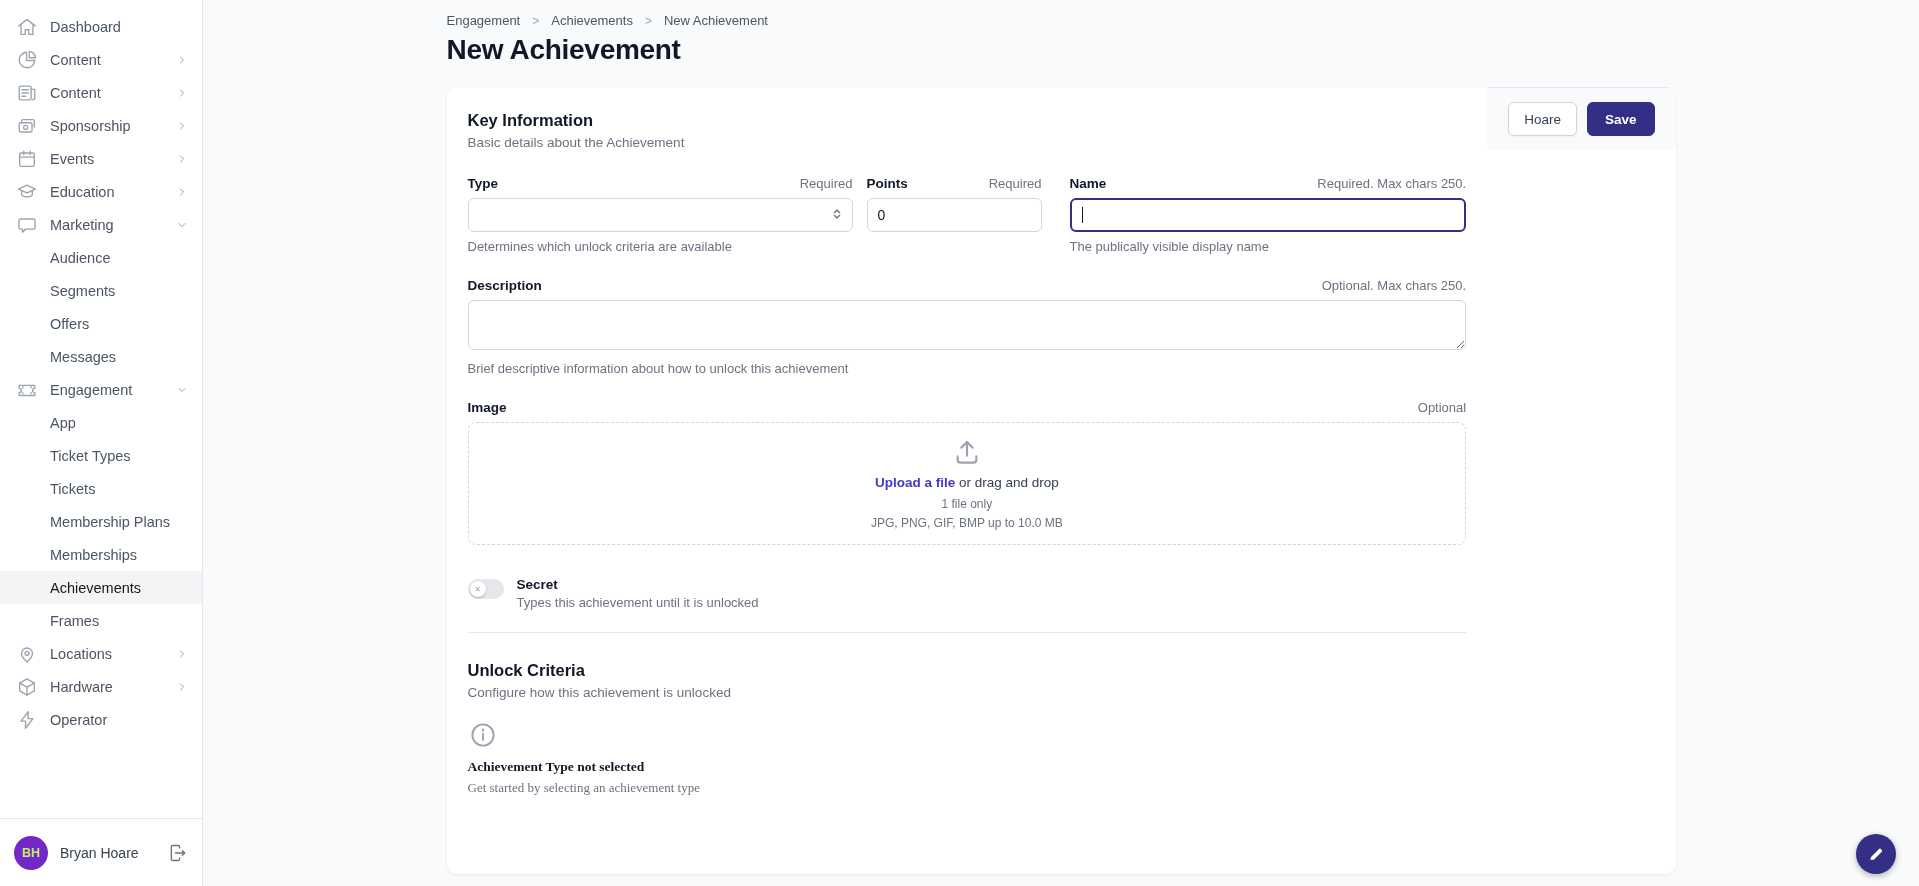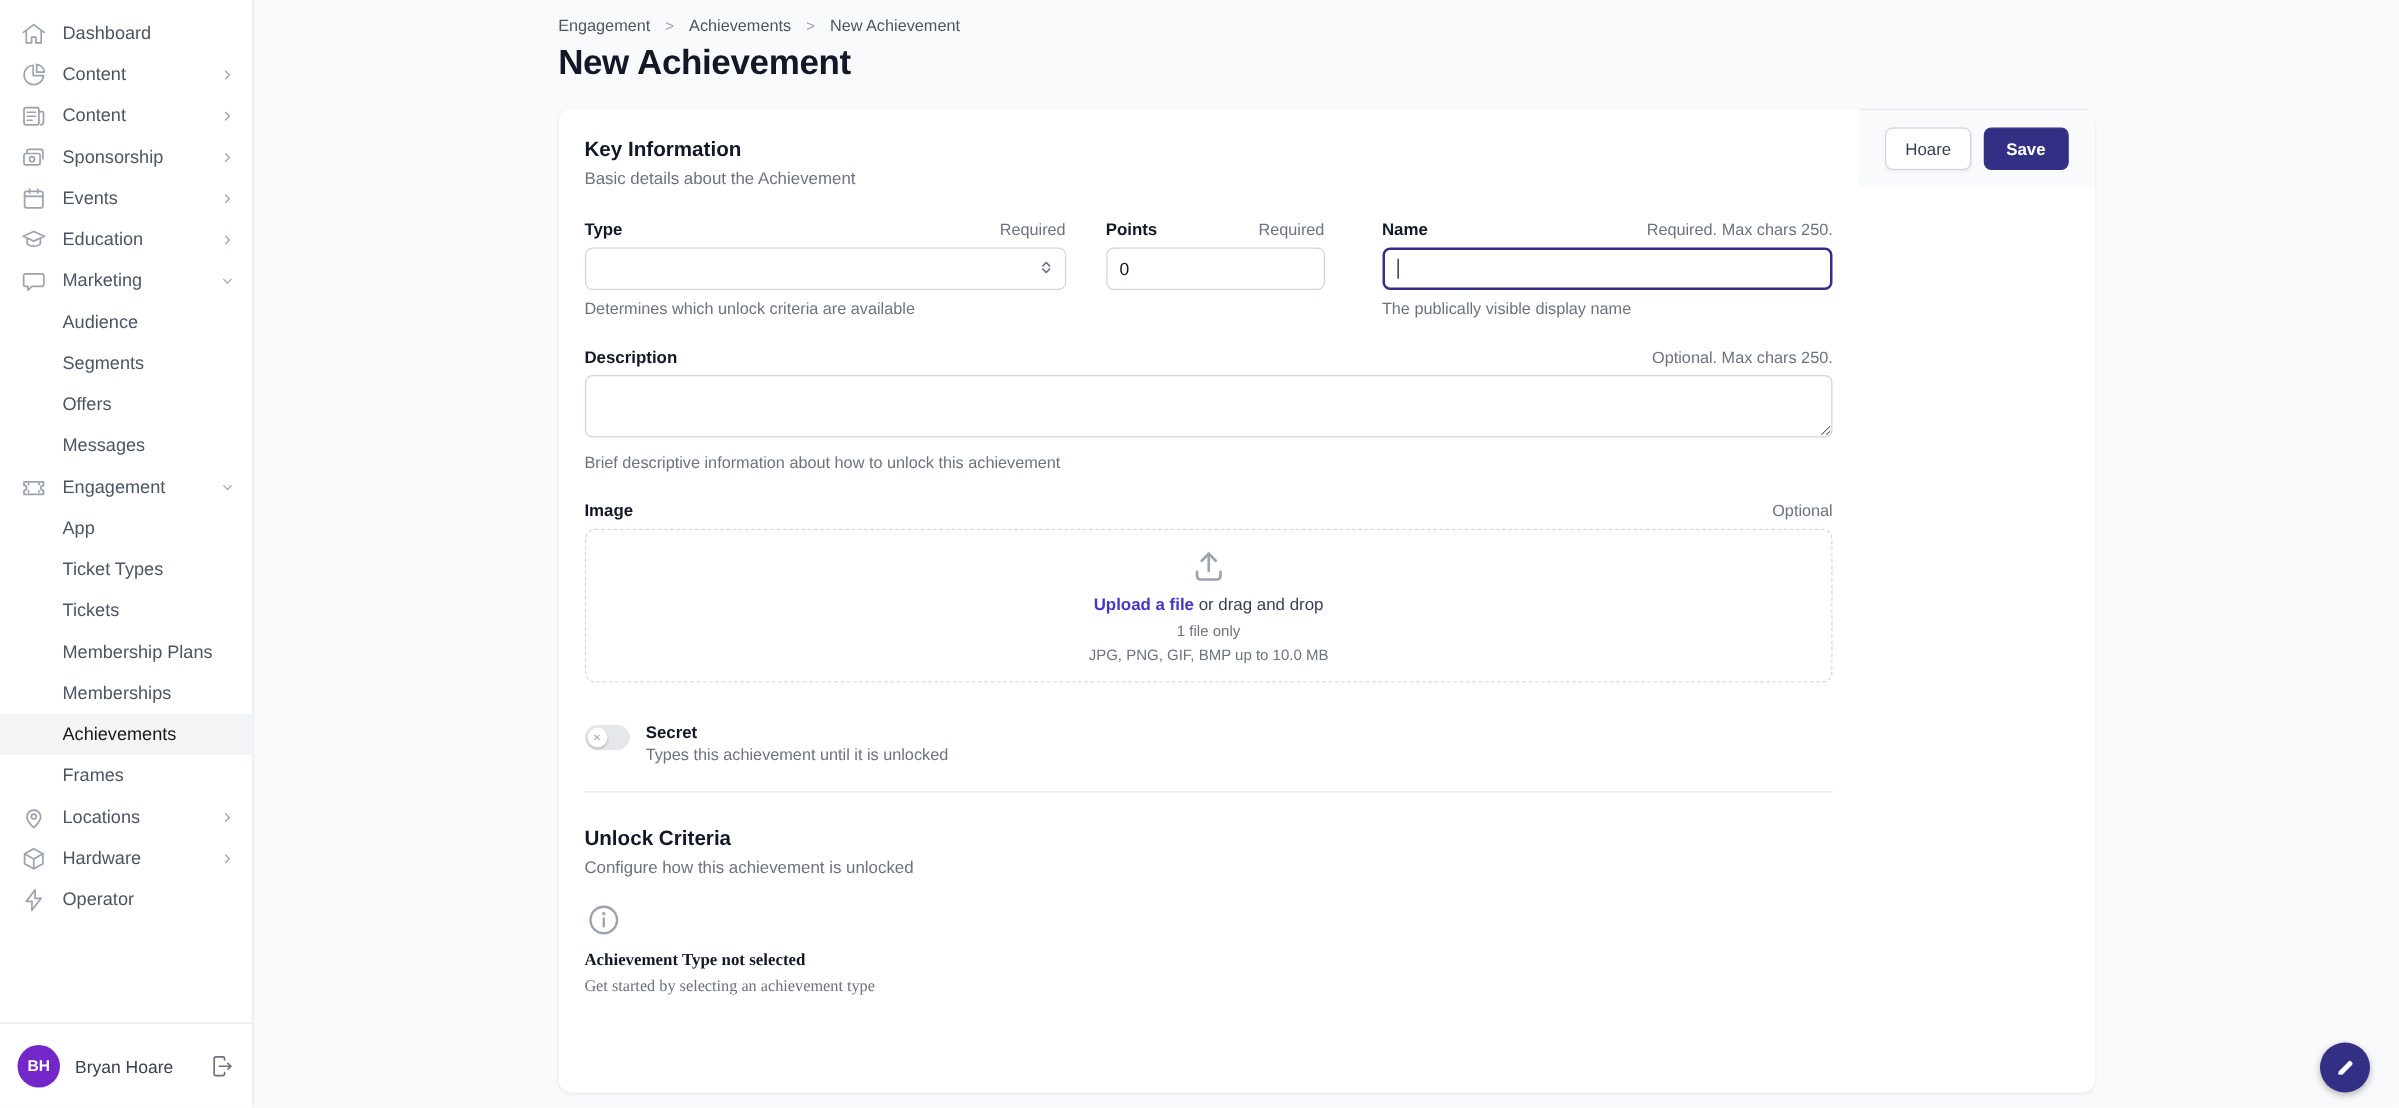--- a/index.html
+++ b/index.html
@@ -24,42 +24,42 @@
   .nav-item { height:33px; display:flex; align-items:center; padding:0 14px 0 16px; cursor:pointer;
               font-size:14.5px; color:#4b5563;justify-content:center; }
   .nav-item .nico { width:22px; height:22px; margin-right:12px; color:#9ca3af; flex:none; }
   .nav-item .nico svg { width:22px; height:22px; display:block; }
   .nav-item.sub { padding-left:50px; }
   .nav-item .nlabel { flex:1; white-space:nowrap; }
   .nav-item .chev { color:#9ca3af; width:12px; height:12px; flex:none; }
   .nav-item .chev svg { width:12px; height:12px; display:block; }
   .nav-item.active { background:#f3f4f6; color:#18181b; font-weight:500; }
   .user-row { border-top:1px solid #e5e7eb; height:68px; display:flex; align-items:center; padding:0 14px 0 14px; }
-  .avatar { width:34px; height:34px; border-radius:50%; background:#7327c9; color:#ffffff; font-size:12.5px; font-weight:700;
+  .avatar { width:34px; height:34px; border-radius:50%; background:#7327c9; color:#bef264; font-size:12.5px; font-weight:700;
             display:flex; align-items:center; justify-content:center; flex:none; }
   .user-name { font-size:14px; color:#374151; margin-left:12px; flex:1; }
   .logout { width:20px; height:20px; color:#6b7280; cursor:pointer; }
   .logout svg { width:20px; height:20px; }
 
   
   .main { flex:1; height:886px; position:relative; }
   .page-head { width:1229px; margin:0 auto; padding-top:13px; }
   .breadcrumb { font-size:13px; color:#4b5563; display:flex; align-items:center; gap:12px; }
   .breadcrumb .bc-link { cursor:pointer; }
   .breadcrumb .bc-sep { color:#9ca3af; font-size:12px; }
   .page-title { font-size:28px; font-weight:700; color:#111827; margin-top:6px; letter-spacing:-.3px; }
 
   .card { width:1229px; height:787px; margin:21px auto 0 auto; background:#fff; border-radius:10px;
           box-shadow:0 1px 3px rgba(0,0,0,.07); display:flex; flex-direction:row; overflow:hidden; }
   .card-body { flex:1; padding:24px 21px 0 21px; }
 
   .sec-title { font-size:16.5px; font-weight:600; color:#111827; }
   .sec-sub { font-size:13.5px; color:#6b7280; margin-top:5px; }
 
-  .fields-row { display:flex; gap:32px; margin-top:26px; }
+  .fields-row { display:flex; gap:14px; margin-top:26px; }
   .fcol-type { width:385px; }
   .fcol-points { width:175px; }
   .fcol-name { flex:1; margin-left:14px; }
   .flabel-row { display:flex; justify-content:space-between; align-items:baseline; margin-bottom:7px; }
   .flabel { font-size:13.5px; font-weight:600; color:#111827; }
   .freq { font-size:13px; color:#6b7280; }
   .finput { width:100%; height:34px; border:1px solid #d1d5db; border-radius:6px; background:#fff;
             font-size:14px; color:#111827; padding:0 10px; font-family:"Liberation Sans",sans-serif; }
   .select-wrap { position:relative; }
   .select-wrap .updown { position:absolute; right:8px; top:8px; width:16px; height:16px; color:#6b7280; pointer-events:none; }

